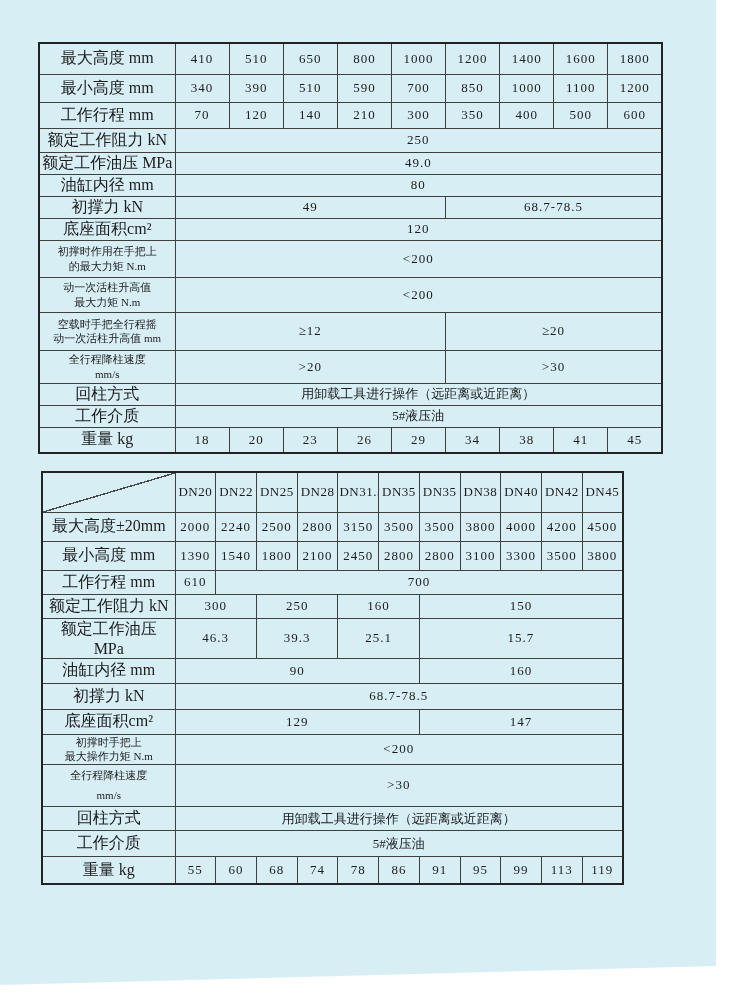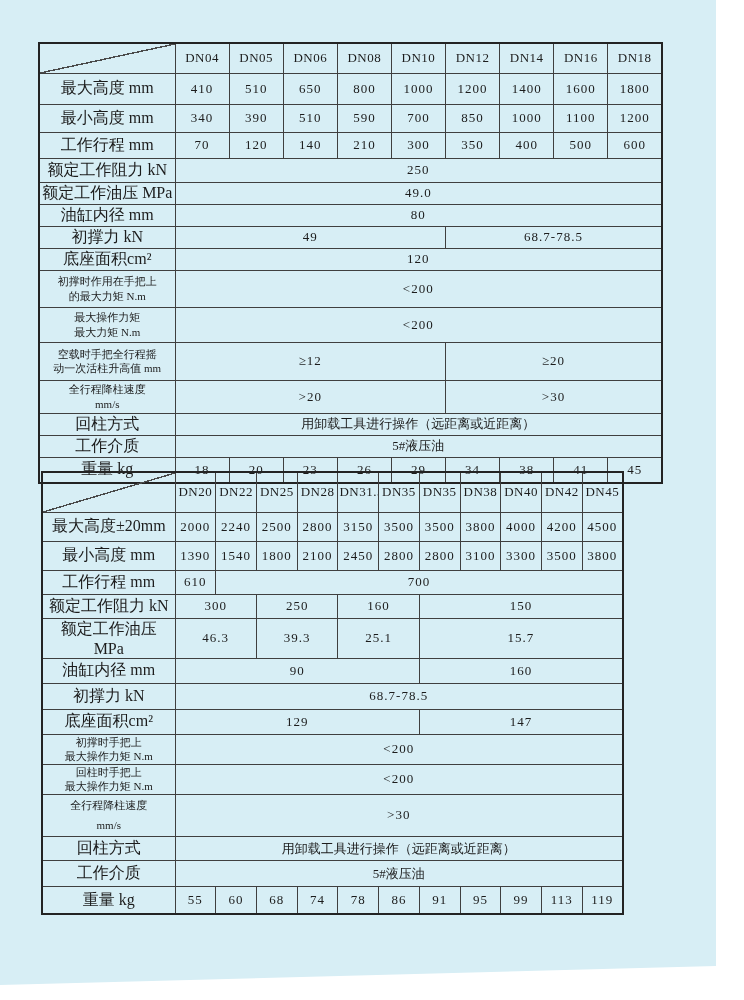--- a/index.html
+++ b/index.html
@@ -39,32 +39,20 @@
 <body>
 
 <div class="scan">
 
   <table class="t t1">
     <colgroup>
       <col style="width:136px">
       <col span="9">
     </colgroup>
     <tbody>
-        <tr style="height:30px">
-      <th class="corner"></th>
-      <th class="ch">DN04</th>
-      <th class="ch">DN05</th>
-      <th class="ch">DN06</th>
-      <th class="ch">DN08</th>
-      <th class="ch">DN10</th>
-      <th class="ch">DN12</th>
-      <th class="ch">DN14</th>
-      <th class="ch">DN16</th>
-      <th class="ch">DN18</th>
-    </tr>
     <tr style="height:31px">
       <th class="lab">最大高度 mm</th>
       <td class="num">410</td>
       <td class="num">510</td>
       <td class="num">650</td>
       <td class="num">800</td>
       <td class="num">1000</td>
       <td class="num">1200</td>
       <td class="num">1400</td>
       <td class="num">1600</td>
@@ -113,21 +101,21 @@
     </tr>
     <tr style="height:20px">
       <th class="lab">底座面积cm²</th>
       <td class="num" colspan="9">120</td>
     </tr>
     <tr style="height:37px">
       <th class="l2"><span>初撑时作用在手把上</span><br><span>的最大力矩 N.m</span></th>
       <td class="num" colspan="9">&lt;200</td>
     </tr>
     <tr style="height:35px">
-      <th class="l2"><span>最大操作力矩</span><br><span>最大力矩 N.m</span></th>
+      <th class="l2"><span>动一次活柱升高值</span><br><span>最大力矩 N.m</span></th>
       <td class="num" colspan="9">&lt;200</td>
     </tr>
     <tr style="height:38px">
       <th class="l2"><span>空载时手把全行程摇</span><br><span>动一次活柱升高值 mm</span></th>
       <td class="num" colspan="5">≥12</td>
       <td class="num" colspan="4">≥20</td>
     </tr>
     <tr style="height:33px">
       <th class="l2"><span>全行程降柱速度</span><br><span>mm/s</span></th>
       <td class="num" colspan="5">&gt;20</td>
@@ -234,24 +222,20 @@
     </tr>
     <tr style="height:25px">
       <th class="lab">底座面积cm²</th>
       <td class="num" colspan="6">129</td>
       <td class="num" colspan="5">147</td>
     </tr>
     <tr style="height:30px">
       <th class="l2"><span>初撑时手把上</span><br><span>最大操作力矩 N.m</span></th>
       <td class="num" colspan="11">&lt;200</td>
     </tr>
-    <tr style="height:30px">
-      <th class="l2"><span>回柱时手把上</span><br><span>最大操作力矩 N.m</span></th>
-      <td class="num" colspan="11">&lt;200</td>
-    </tr>
     <tr style="height:38px">
       <th class="l2 sp"><span>全行程降柱速度</span><br><span>mm/s</span></th>
       <td class="num" colspan="11">&gt;30</td>
     </tr>
     <tr style="height:24px">
       <th class="lab">回柱方式</th>
       <td colspan="11">用卸载工具进行操作（远距离或近距离）</td>
     </tr>
     <tr style="height:26px">
       <th class="lab">工作介质</th>

